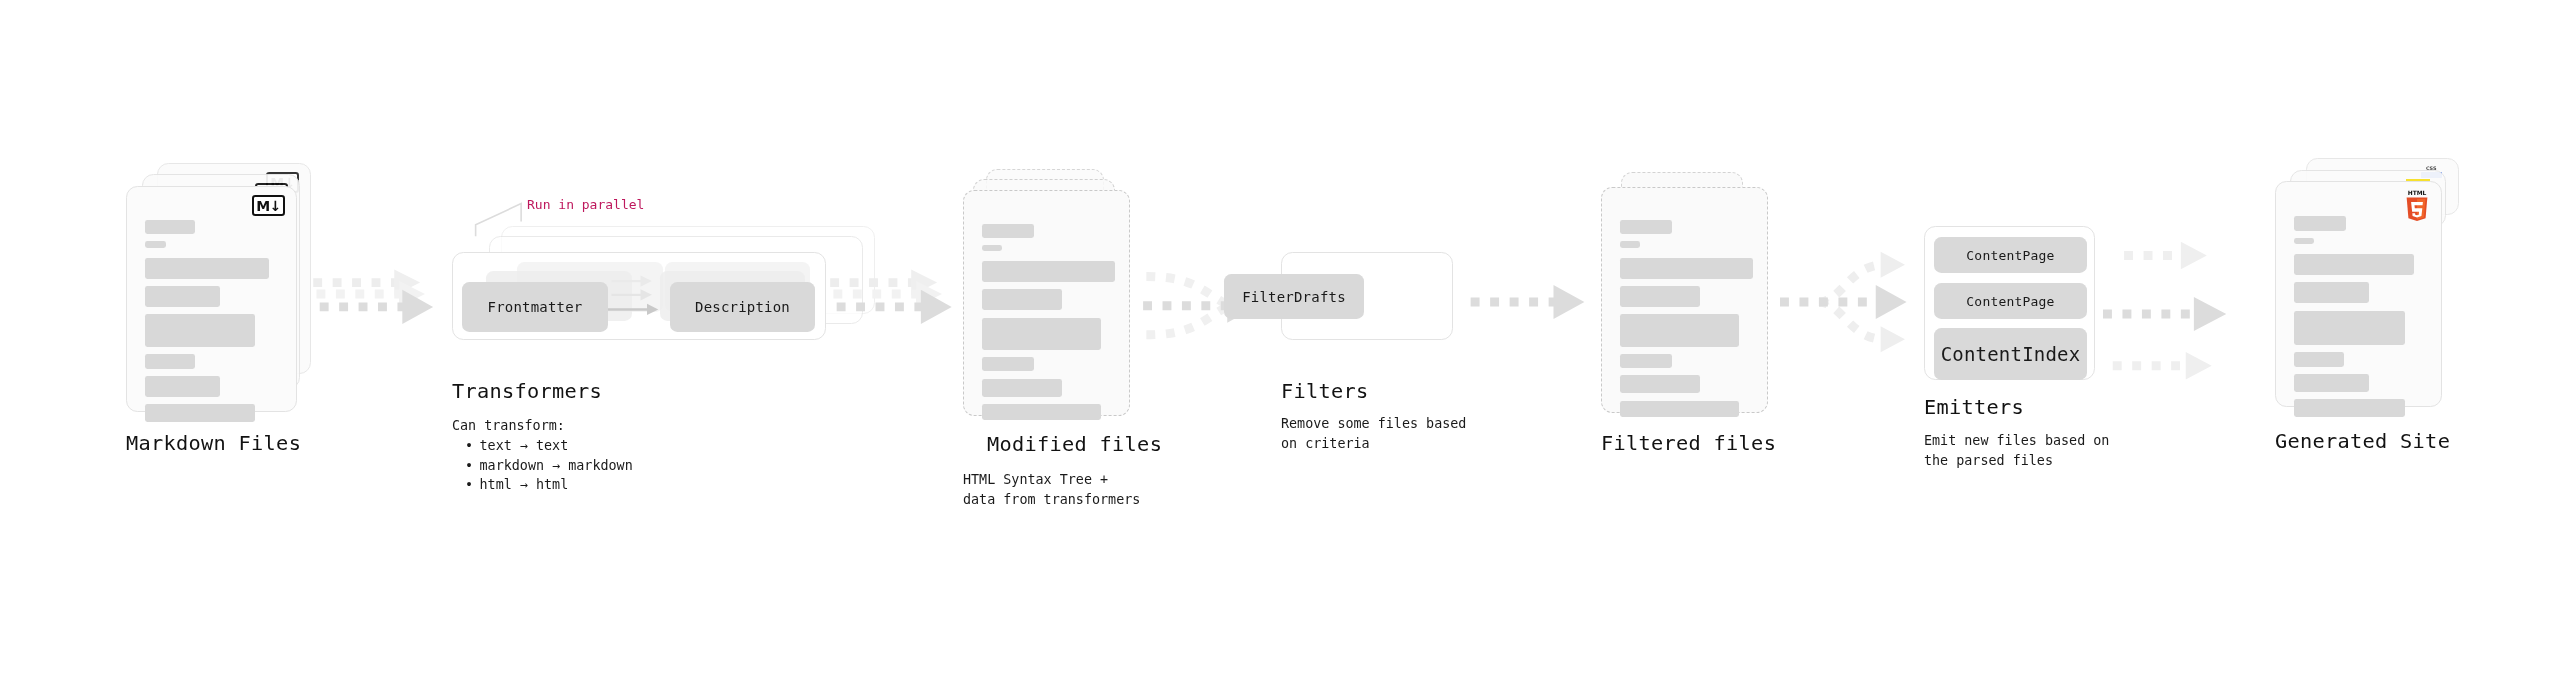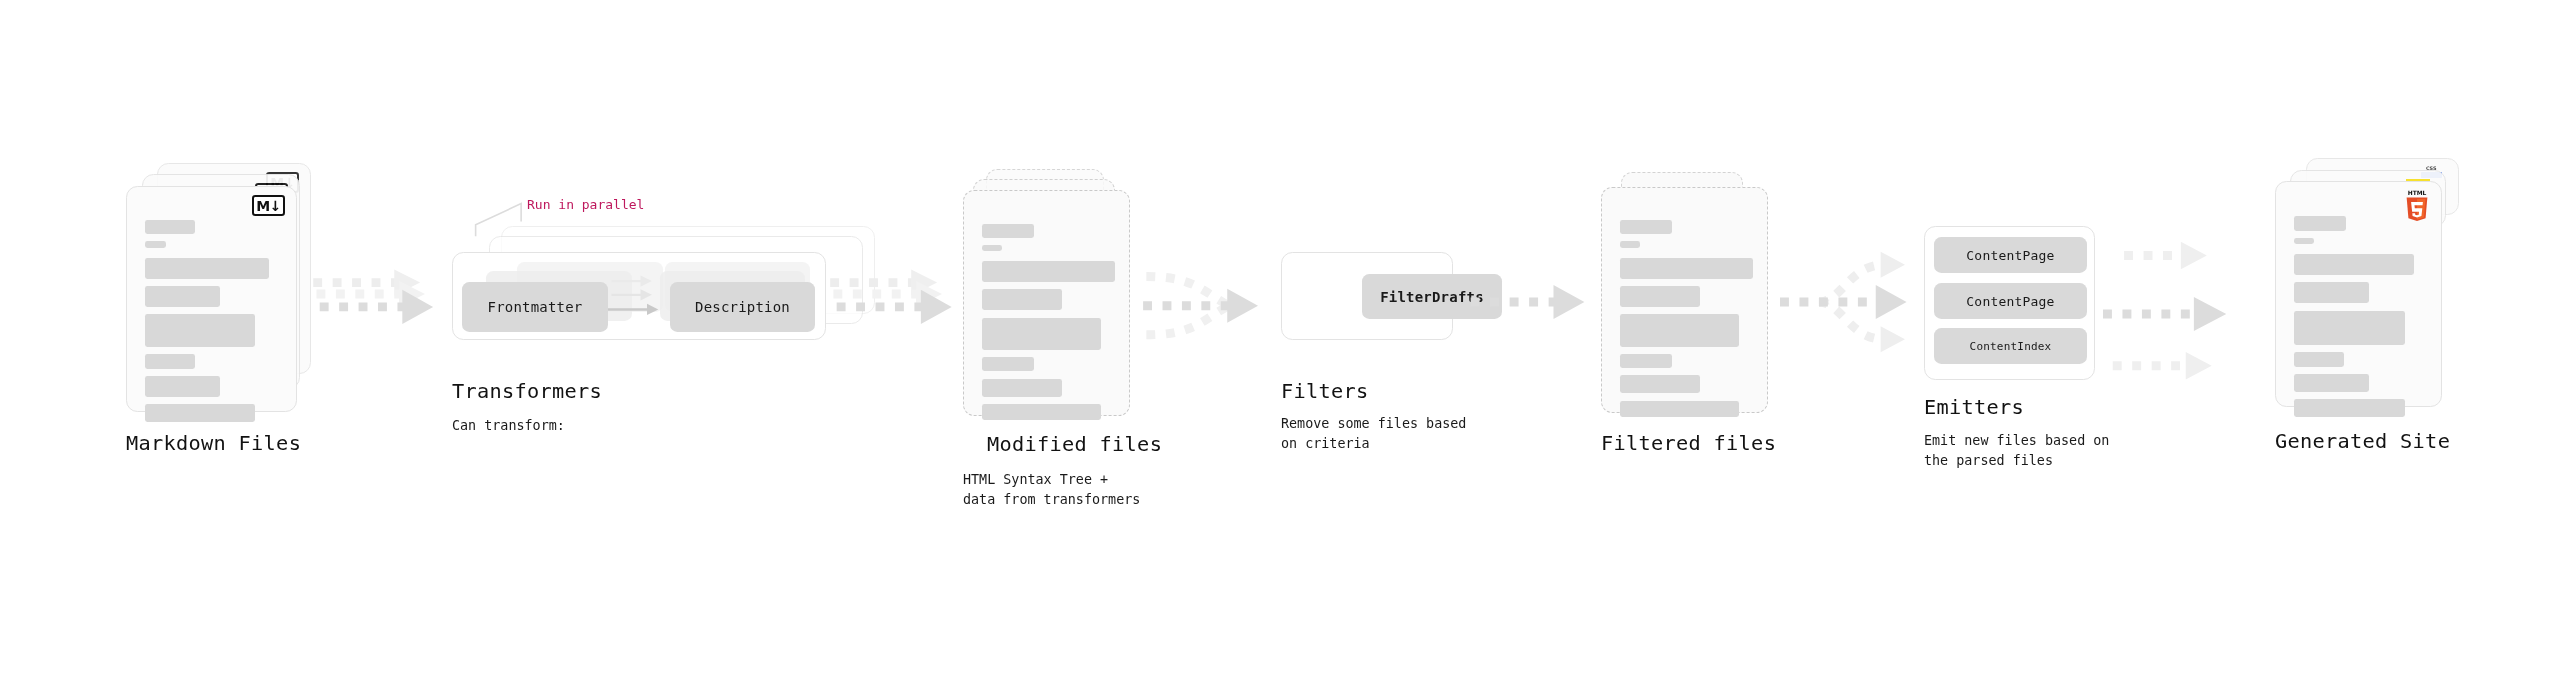--- a/index.html
+++ b/index.html
@@ -236,20 +236,27 @@
         <polygon points="44,38 58,45 44,52" fill="#c9c9c9"></polygon>
       </g>
     </svg>
   </div>
 
   <div class="chip" style="left:462px; top:282px; width:146px; height:50px;">Frontmatter</div>
   <div class="chip" style="left:670px; top:282px; width:145px; height:50px;">Description</div>
 
   <div class="title" style="left:452px; top:379px;">Transformers</div>
   <div class="desc" style="left:452px; top:416px;">Can transform:</div>
+  <div class="bullets" style="left:452px; top:436px;">
+    <ul>
+      <li>text → text</li>
+      <li>markdown → markdown</li>
+      <li>html → html</li>
+    </ul>
+  </div>
 
   <div class="abs" style="left:830px; top:268px; width:134px; height:81px;">
     <svg width="134" height="81" viewBox="0 0 165 100">
       <g stroke="#ededed" stroke-width="11" stroke-dasharray="11 13" fill="none">
         <line x1="0" y1="18" x2="108" y2="18"></line>
       </g>
       <polygon points="100,2 132,18 100,34" fill="#efefef"></polygon>
       <g stroke="#f2f2f2" stroke-width="11" stroke-dasharray="11 13" fill="none">
         <line x1="4" y1="32" x2="112" y2="32"></line>
       </g>
@@ -289,21 +296,21 @@
       <g fill="none" stroke-width="11" stroke-dasharray="11 13">
         <path d="M10 18 C 70 18, 78 36, 112 54" stroke="#f0f0f0"></path>
         <path d="M10 90 C 70 90, 78 72, 112 54" stroke="#f0f0f0"></path>
         <line x1="6" y1="54" x2="116" y2="54" stroke="#dcdcdc"></line>
       </g>
       <polygon points="110,33 148,54 110,75" fill="#dcdcdc"></polygon>
     </svg>
   </div>
 
   <div class="groupbox" style="left:1281px; top:252px; width:172px; height:88px;"></div>
-  <div class="chip" style="left:1362px; top:274px; width:140px; height:45px;font-weight:bold;">FilterDrafts</div>
+  <div class="chip" style="left:1224px; top:274px; width:140px; height:45px;">FilterDrafts</div>
 
   <div class="title" style="left:1281px; top:379px;">Filters</div>
   <div class="desc" style="left:1281px; top:414px;">Remove some files based
 on criteria</div>
 
   <div class="abs" style="left:1469px; top:284px; width:130px; height:49px;">
     <svg width="130" height="49" viewBox="0 0 160 60">
       <line x1="2" y1="22" x2="110" y2="22" stroke="#dcdcdc" stroke-width="11" stroke-dasharray="11 13"></line>
       <polygon points="104,1 142,22 104,43" fill="#dcdcdc"></polygon>
     </svg>
@@ -338,21 +345,21 @@
       </g>
       <polygon points="124,18 154,34 124,50" fill="#eeeeee"></polygon>
       <polygon points="124,110 154,126 124,142" fill="#eeeeee"></polygon>
       <polygon points="118,59 156,80 118,101" fill="#dcdcdc"></polygon>
     </svg>
   </div>
 
   <div class="groupbox" style="left:1924px; top:226px; width:171px; height:154px;"></div>
   <div class="chip" style="left:1934px; top:237px; width:153px; height:36px; font-size:13px;">ContentPage</div>
   <div class="chip" style="left:1934px; top:283px; width:153px; height:36px; font-size:13px;">ContentPage</div>
-  <div class="chip" style="left:1934px; top:328px; width:153px; height:36px; font-size:11px;">ContentIndex</div>
+  <div class="chip" style="left:1934px; top:328px; width:153px; height:52px; font-size:19px;">ContentIndex</div>
 
   <div class="title" style="left:1924px; top:395px;">Emitters</div>
   <div class="desc" style="left:1924px; top:431px;">Emit new files based on
 the parsed files</div>
 
   <div class="abs" style="left:2103px; top:236px; width:146px; height:138px;">
     <svg width="146" height="138" viewBox="0 0 180 170">
       <g fill="none" stroke-width="11" stroke-dasharray="11 13">
         <line x1="26" y1="24" x2="100" y2="24" stroke="#efefef"></line>
         <line x1="0" y1="96" x2="118" y2="96" stroke="#dcdcdc"></line>

